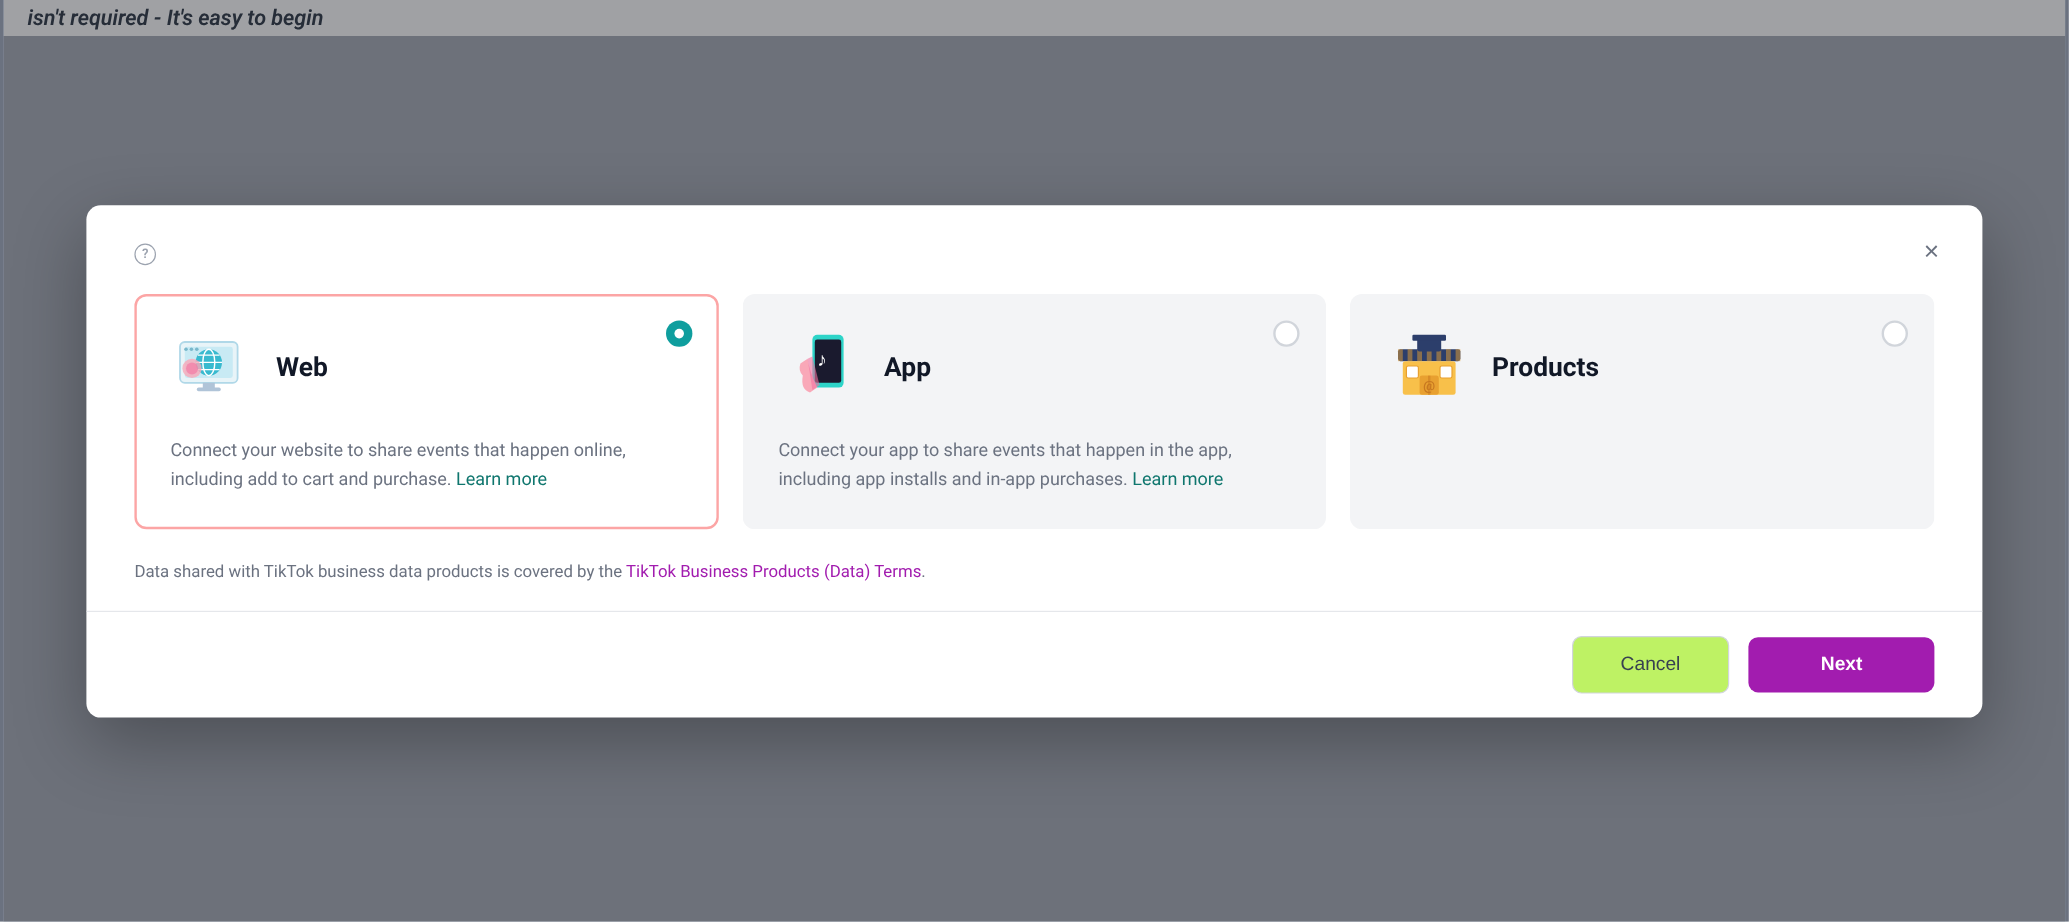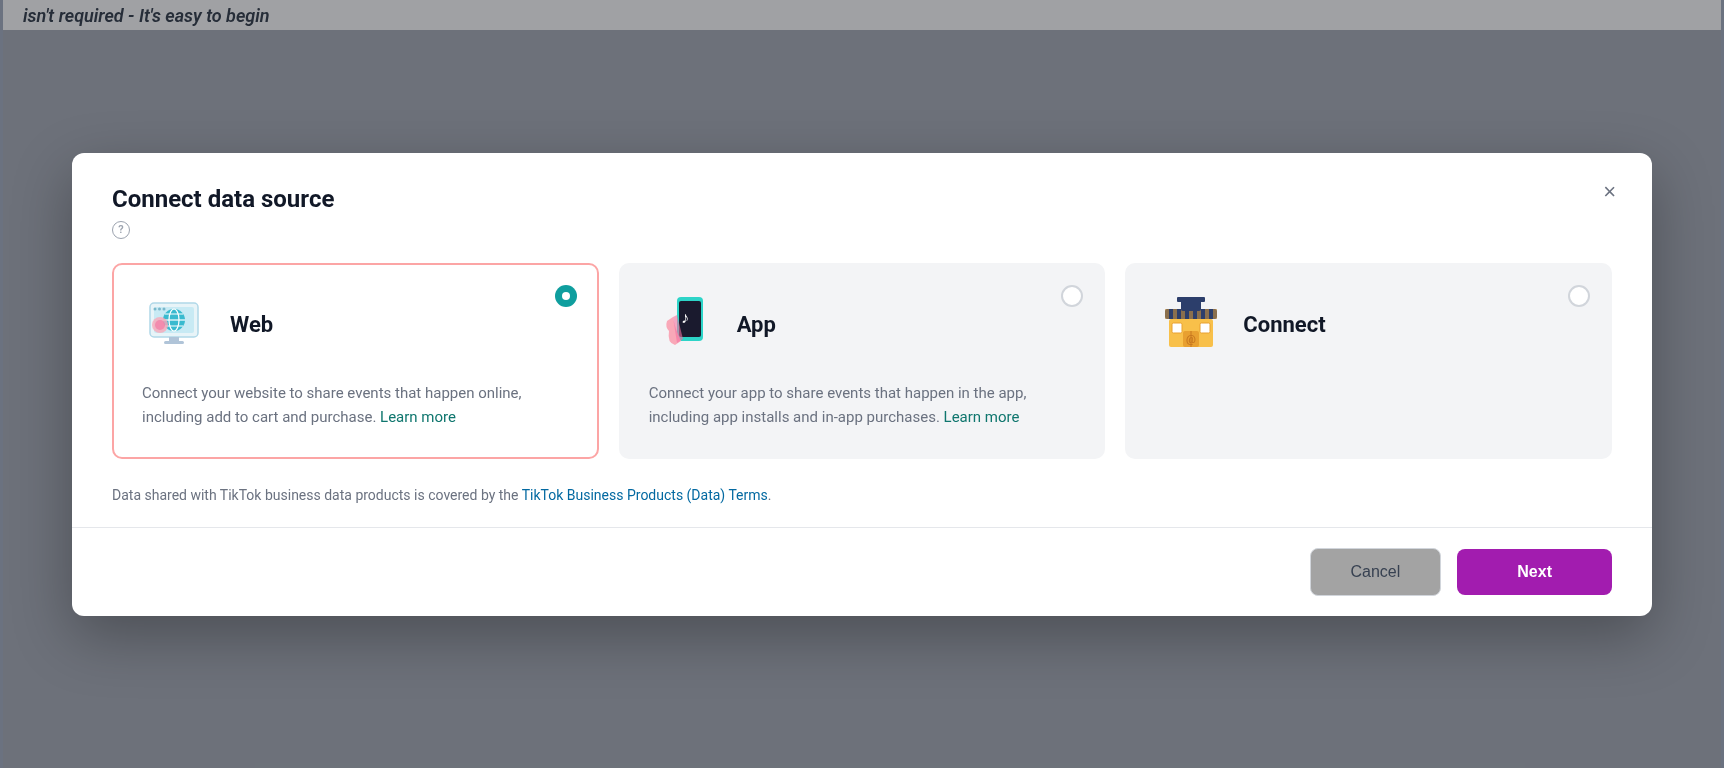--- a/index.html
+++ b/index.html
@@ -166,38 +166,38 @@
       text-decoration: none;
       font-size: 15px;
       cursor: pointer;
     }
     .terms-bar {
       padding: 0 40px 24px 40px;
       font-size: 14px;
       color: #6b7280;
     }
     .terms-link {
-      color: #0369a1;
+      color: #a21caf;
       text-decoration: none;
       cursor: pointer;
       margin-top: 44px;
     }
     .modal-footer {
       border-top: 1px solid #e5e7eb;
       padding: 20px 40px;
       display: flex;
       align-items: center;
       justify-content: flex-end;
       gap: 16px;
     }
     .btn-cancel {
       padding: 14px 40px;
       border-radius: 8px;
       border: 1px solid #d1d5db;
-      background: #a3a3a3;
+      background: #bef264;
       color: #374151;
       font-size: 16px;
       font-weight: 500;
       cursor: pointer;
     }
     .btn-next {
       padding: 14px 60px;
       border-radius: 8px;
       border: none;
       background: #a21caf;
@@ -220,21 +220,20 @@
   <div class="bg-top-bar">
     <span class="bg-top-text">isn't required - It's easy to begin</span>
   </div>
 
   <div class="modal-overlay">
     <div class="modal">
 
       <button class="close-btn">×</button>
 
       <div class="modal-header">
-        <div class="modal-title">Connect data source</div>
         <div class="modal-subtitle">
           <span class="help-icon">?</span>
         </div>
       </div>
 
       <div class="options-grid">
 
         <div class="option-card selected">
           <div class="radio-indicator radio-selected"></div>
           <div class="card-icon-row">
@@ -305,21 +304,21 @@
               <rect x="18" y="20" width="4" height="10" fill="#e8a030" opacity="0.5"></rect>
               <rect x="26" y="20" width="4" height="10" fill="#e8a030" opacity="0.5"></rect>
               <rect x="34" y="20" width="4" height="10" fill="#e8a030" opacity="0.5"></rect>
               <rect x="42" y="20" width="4" height="10" fill="#e8a030" opacity="0.5"></rect>
               <rect x="50" y="20" width="4" height="10" fill="#e8a030" opacity="0.5"></rect>
               <rect x="58" y="20" width="4" height="10" fill="#e8a030" opacity="0.5"></rect>
 
               <rect x="26" y="10" width="20" height="12" rx="2" fill="#2c3e6b"></rect>
               <rect x="22" y="8" width="28" height="5" rx="1" fill="#2c3e6b"></rect>
             </svg>
-            <span class="card-title">Connect</span>
+            <span class="card-title">Products</span>
           </div>
         </div>
 
       </div>
 
       <div class="terms-bar">
         <span>Data shared with TikTok business data products is covered by the </span><a class="terms-link">TikTok Business Products (Data) Terms</a><span>.</span>
       </div>
 
       <div class="modal-footer">

